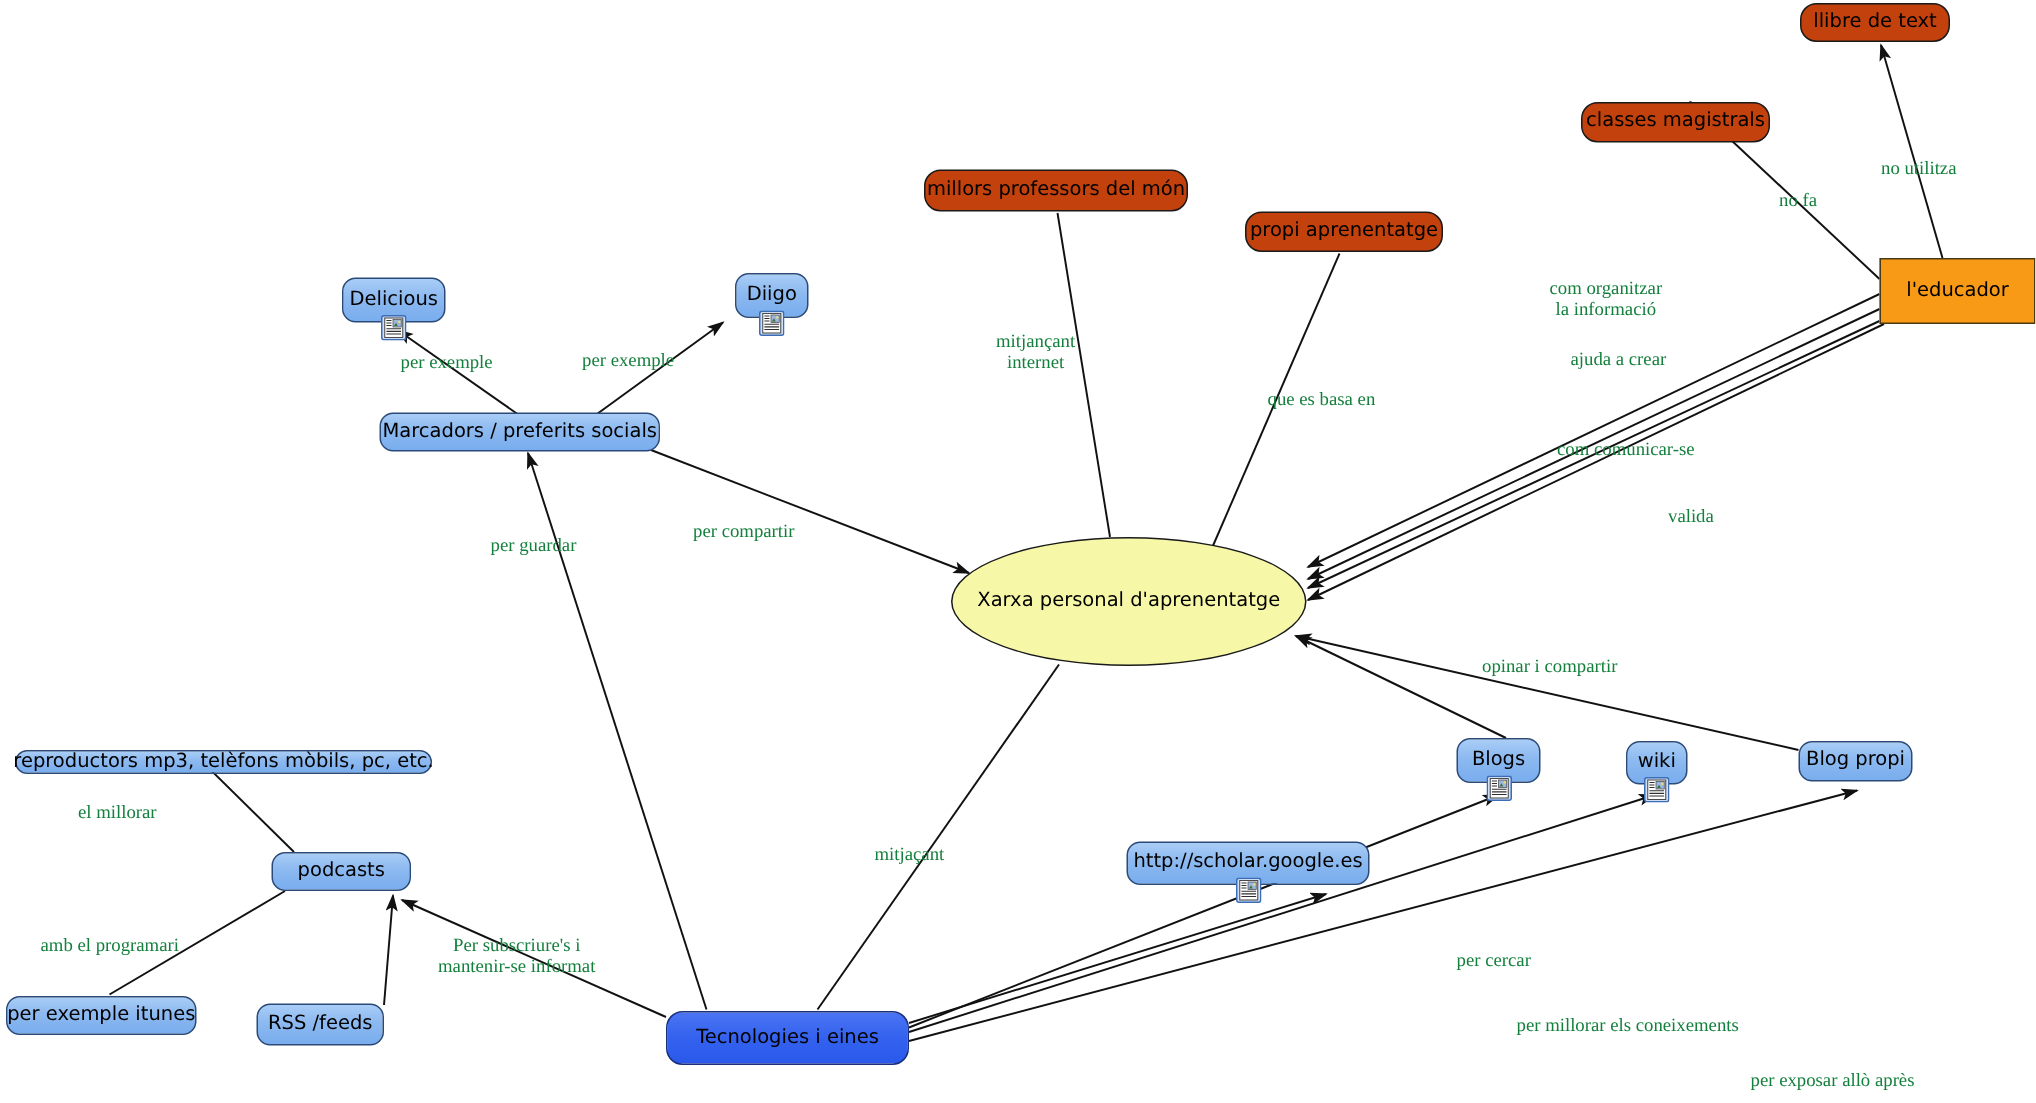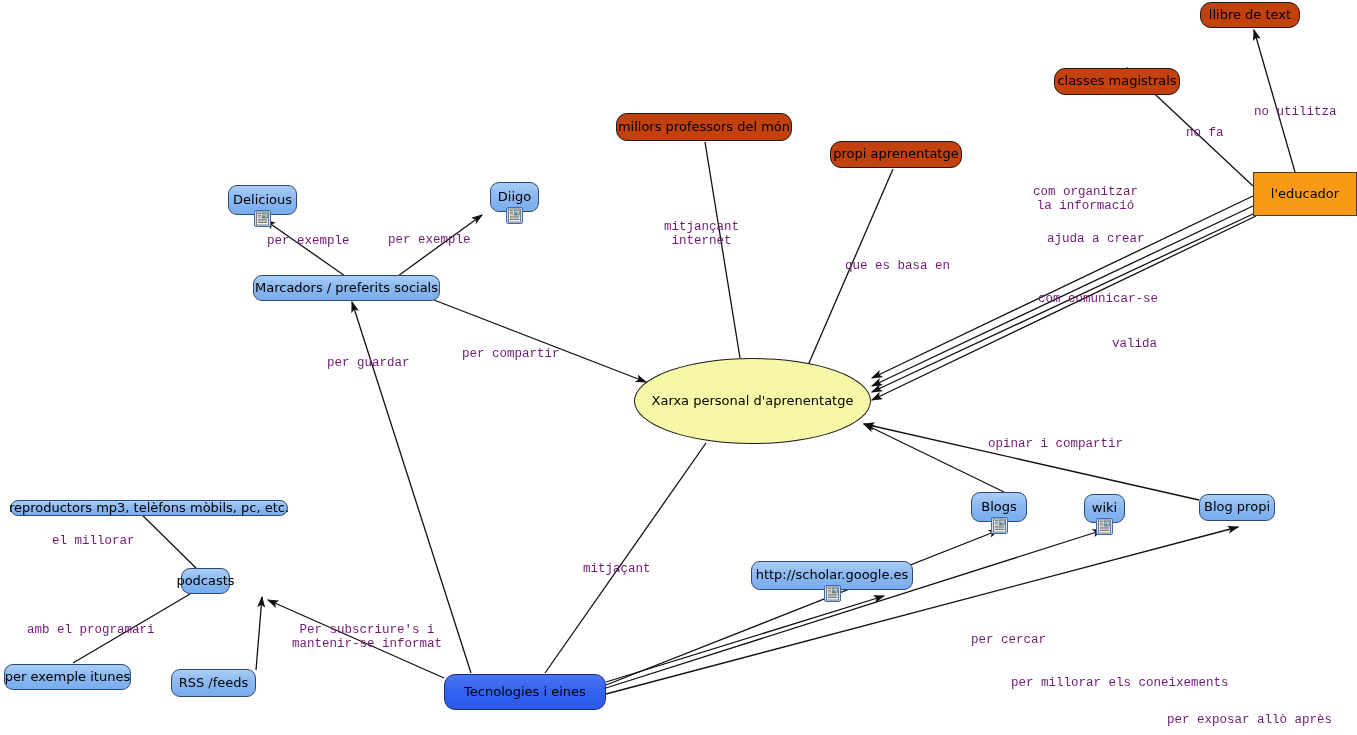--- a/index.html
+++ b/index.html
@@ -67,23 +67,23 @@
   }
   .n-white {
     background: #c2410c;
     border: 1px solid #1a1a1a;
     border-radius: 11px;
     font-size: 13px;
     padding: 3px 11px;
   }
   .edge-label {
     position: absolute;
-    font-family: Liberation Mono, monospace;
+    font-family: Liberation Serif, serif;
     font-size: 12.5px;
-    color: #701a75;
+    color: #15803d;
     background: transparent;
     white-space: pre;
     line-height: 1.15;
     text-align: center;
   }
   .res-icon {
     position: absolute;
     width: 17px;
     height: 17px;
   }
@@ -180,21 +180,21 @@
         </svg></div>
       <div class="node n-lightblue" style="left: 253px; top: 275px; width: 187px; height: 26px;">
         <span>Marcadors / preferits socials</span>
       </div>
       <div class="node n-yellow" style="left: 634px; top: 358px; width: 237px; height: 86px;">
         <span>Xarxa personal d'aprenentatge</span>
       </div>
       <div class="node n-lightblue" style="left: 10px; top: 500px; width: 278px; height: 16px;">
         <span>reproductors mp3, telèfons mòbils, pc, etc.</span>
       </div>
-      <div class="node n-lightblue" style="left: 181px; top: 568px; width: 49px; height: 26px;">
+      <div class="node n-lightblue" style="left: 181px; top: 568px; width: 93px; height: 26px;">
         <span>podcasts</span>
       </div>
       <div class="node n-lightblue" style="left: 4px; top: 664px; width: 127px; height: 26px;">
         <span>per exemple itunes</span>
       </div>
       <div class="node n-lightblue" style="left: 171px; top: 669px; width: 85px; height: 28px;">
         <span>RSS /feeds</span>
       </div>
       <div class="node n-royalblue" style="left: 444px; top: 674px; width: 162px; height: 36px;">
         <span>Tecnologies i eines</span>

